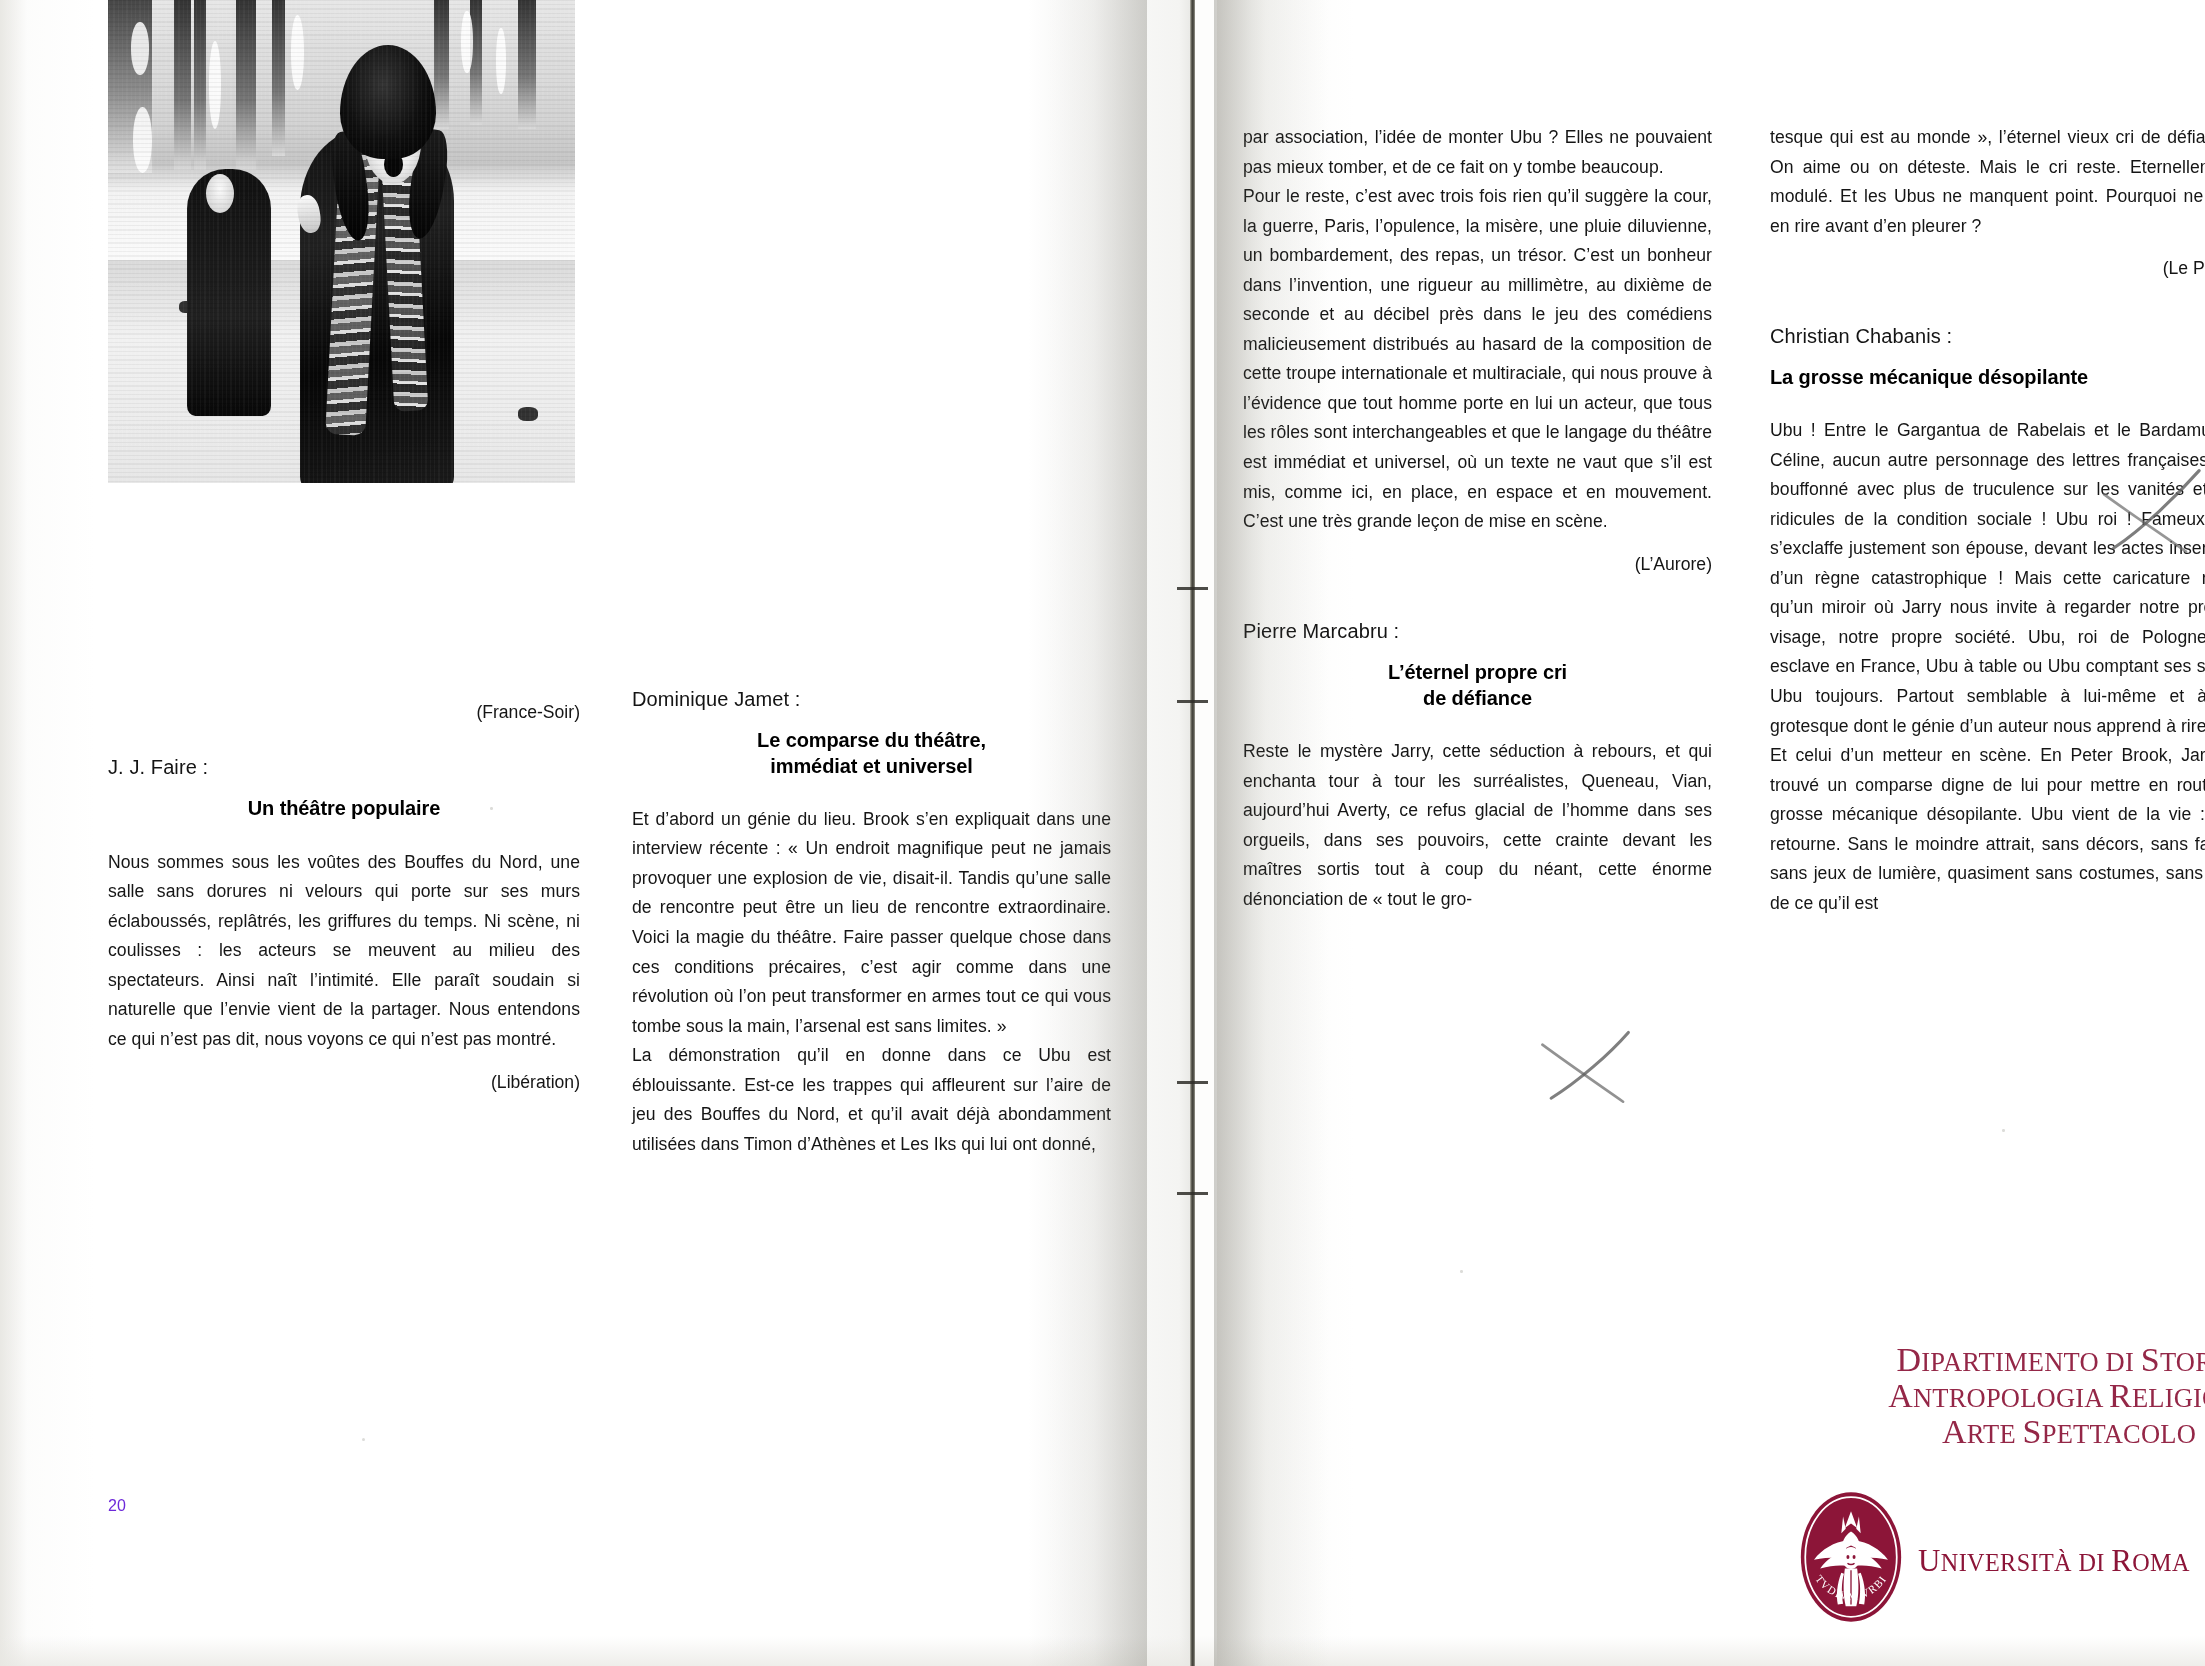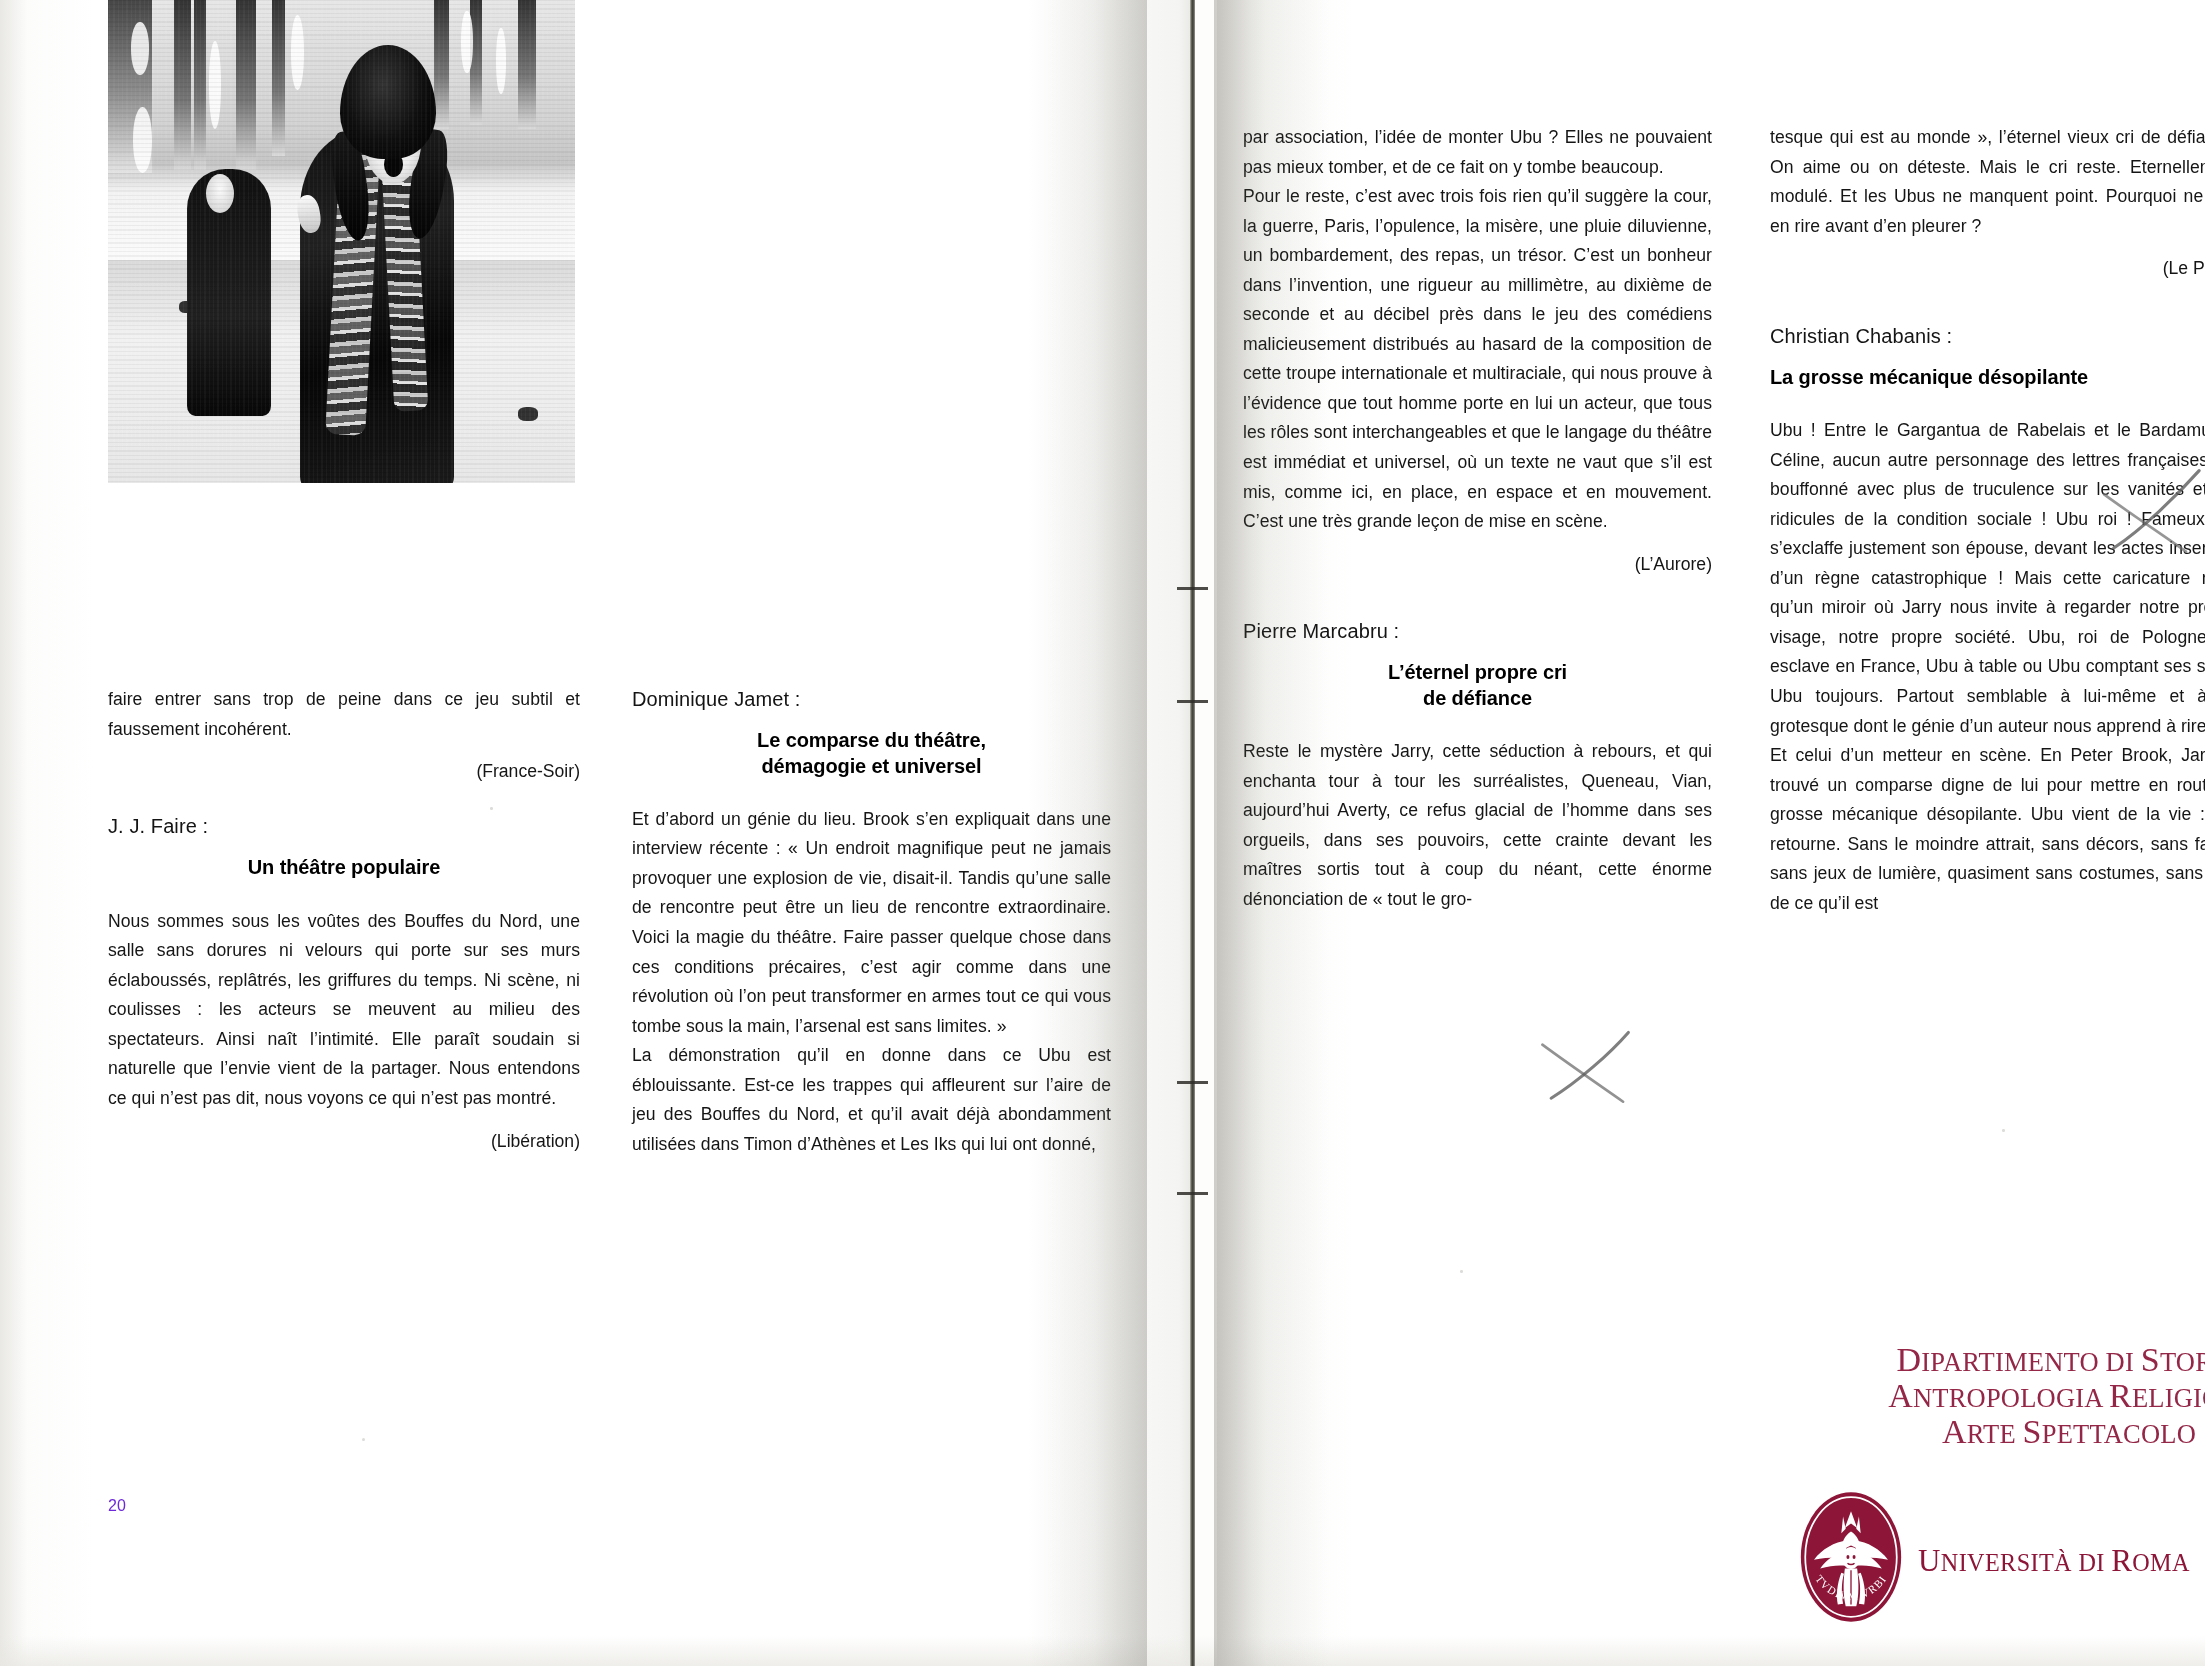--- a/index.html
+++ b/index.html
@@ -164,36 +164,35 @@
       <div class="eyeR"></div>
       <div class="mouth"></div>
     </div>
     <div class="hat"></div>
   </div>
   <div class="hand"></div>
   <div class="grain"></div>
 </div>
 
 <div class="col" id="col1" style="left:108px;top:685px;width:472px;">
-  <div class="body">faire entrer sans trop de peine dans ce jeu subtil et faussement incohérent.</div>
   <div class="attrib">(France-Soir)</div>
   <div class="gap-md"></div>
   <div class="critic">J. J. Faire :</div>
   <div class="gap-sm"></div>
   <div class="headline">Un théâtre populaire</div>
   <div class="gap-md"></div>
   <div class="body">Nous sommes sous les voûtes des Bouffes du Nord, une salle sans dorures ni velours qui porte sur ses murs éclaboussés, replâtrés, les griffures du temps. Ni scène, ni coulisses : les acteurs se meuvent au milieu des spectateurs. Ainsi naît l’intimité. Elle paraît soudain si naturelle que l’envie vient de la partager. Nous entendons ce qui n’est pas dit, nous voyons ce qui n’est pas montré.</div>
   <div class="attrib">(Libération)</div>
 </div>
 
 <div class="col" id="col2" style="left:632px;top:685px;width:479px;">
   <div class="critic">Dominique Jamet :</div>
   <div class="gap-sm"></div>
   <div class="headline">Le comparse du théâtre,</div>
-  <div class="headline">démagogie et universel</div>
+  <div class="headline">immédiat et universel</div>
   <div class="gap-md"></div>
   <div class="body">Et d’abord un génie du lieu. Brook s’en expliquait dans une interview récente : « Un endroit magnifique peut ne jamais provoquer une explosion de vie, disait-il. Tandis qu’une salle de rencontre peut être un lieu de rencontre extraordinaire. Voici la magie du théâtre. Faire passer quelque chose dans ces conditions précaires, c’est agir comme dans une révolution où l’on peut transformer en armes tout ce qui vous tombe sous la main, l’arsenal est sans limites. »</div>
   <div class="body">La démonstration qu’il en donne dans ce Ubu est éblouissante. Est-ce les trappes qui affleurent sur l’aire de jeu des Bouffes du Nord, et qu’il avait déjà abondamment utilisées dans Timon d’Athènes et Les Iks qui lui ont donné,</div>
 </div>
 
 <div class="col" id="col3" style="left:1243px;top:123px;width:469px;">
   <div class="body">par association, l’idée de monter Ubu ? Elles ne pouvaient pas mieux tomber, et de ce fait on y tombe beaucoup.</div>
   <div class="body">Pour le reste, c’est avec trois fois rien qu’il suggère la cour, la guerre, Paris, l’opulence, la misère, une pluie diluvienne, un bombardement, des repas, un trésor. C’est un bonheur dans l’invention, une rigueur au millimètre, au dixième de seconde et au décibel près dans le jeu des comédiens malicieusement distribués au hasard de la composition de cette troupe internationale et multiraciale, qui nous prouve à l’évidence que tout homme porte en lui un acteur, que tous les rôles sont interchangeables et que le langage du théâtre est immédiat et universel, où un texte ne vaut que s’il est mis, comme ici, en place, en espace et en mouvement. C’est une très grande leçon de mise en scène.</div>
   <div class="attrib">(L’Aurore)</div>
   <div class="gap-lg"></div>

